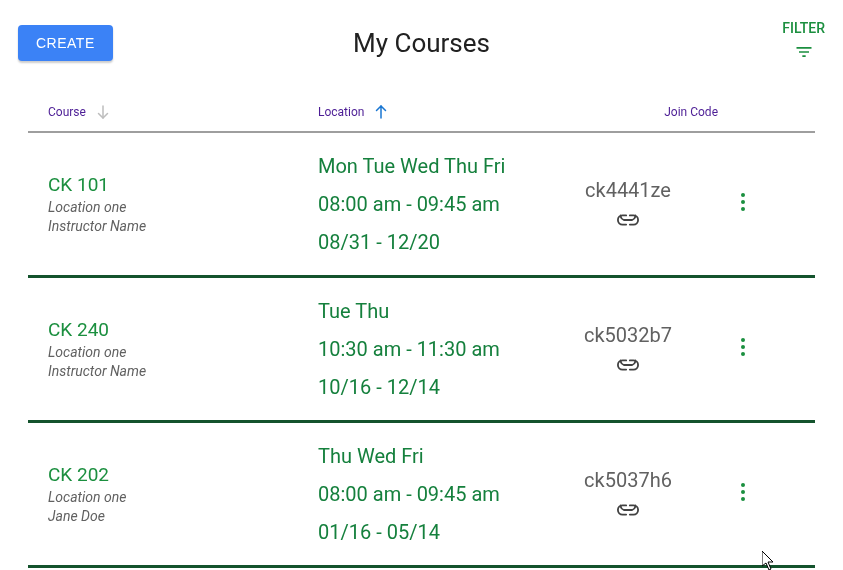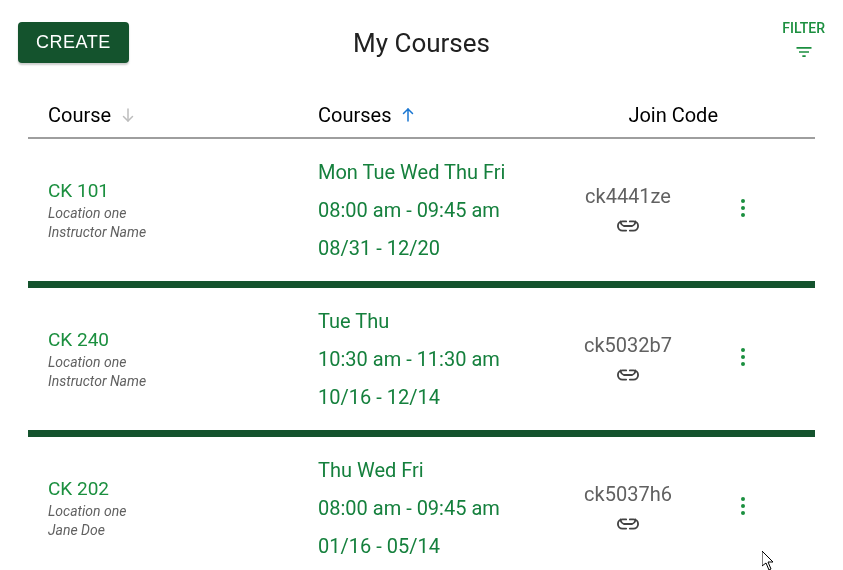--- a/index.html
+++ b/index.html
@@ -12,26 +12,26 @@
     overflow: hidden;
     position: relative;
   }
   .header {
     display: flex;
     align-items: center;
     justify-content: space-between;
     padding: 20px 18px 20px 18px;
   }
   .create-btn {
-    background: #14532d;
+    background: #3b82f6;
     color: #fff;
     border: none;
     border-radius: 4px;
     padding: 10px 18px;
-    font-size: 18px;
+    font-size: 14px;
     font-weight: 500;
     letter-spacing: 0.5px;
     cursor: pointer;
     box-shadow: 0 2px 2px rgba(0,0,0,0.2);
   }
   .page-title {
     font-size: 26px;
     font-weight: 400;
     color: #212121;
     position: absolute;
@@ -53,35 +53,35 @@
   .thead {
     display: flex;
     border-bottom: 2px solid #9e9e9e;
     padding: 18px 0 10px 0;
   }
   .col-course { width: 290px; padding-left: 20px; }
   .col-schedule { width: 220px; }
   .col-join { width: 180px; text-align: center; }
   .col-actions { width: 50px; }
   .th {
-    font-size: 20px;
-    color: #000000;
+    font-size: 12px;
+    color: #4c1d95;
     display: flex;
     align-items: center;
     gap: 8px;
     cursor: pointer;
   }
   .th.center { justify-content: flex-end; }
   .sort-icon { display: inline-flex; }
   .sort-icon.inactive svg { stroke: #bdbdbd; }
   .sort-icon.active svg { stroke: #1976d2; }
   .row {
     display: flex;
     align-items: center;
-    border-bottom: 7px solid #14532d;
+    border-bottom: 3px solid #14532d;
     padding: 14px 0;
   }
   .course-title {
     font-size: 19px;
     color: #1b8f3f;
     font-weight: 400;
     margin-bottom: 2px;
   }
   .course-sub {
     font-size: 14px;
@@ -141,21 +141,21 @@
     <div class="th col-course">
       <span>Course</span>
       <span class="sort-icon inactive">
         <svg width="18" height="18" viewBox="0 0 24 24" fill="none" stroke-width="2" stroke-linecap="round" stroke-linejoin="round">
             <line x1="12" y1="4" x2="12" y2="20"></line>
             <polyline points="6 14 12 20 18 14"></polyline>
           </svg>
       </span>
     </div>
     <div class="th col-schedule">
-      <span>Courses</span>
+      <span>Location</span>
       <span class="sort-icon active">
         <svg width="18" height="18" viewBox="0 0 24 24" fill="none" stroke-width="2" stroke-linecap="round" stroke-linejoin="round">
             <line x1="12" y1="20" x2="12" y2="4"></line>
             <polyline points="6 10 12 4 18 10"></polyline>
           </svg>
       </span>
     </div>
     <div class="th col-join center">
       <span>Join Code</span>
     </div>

